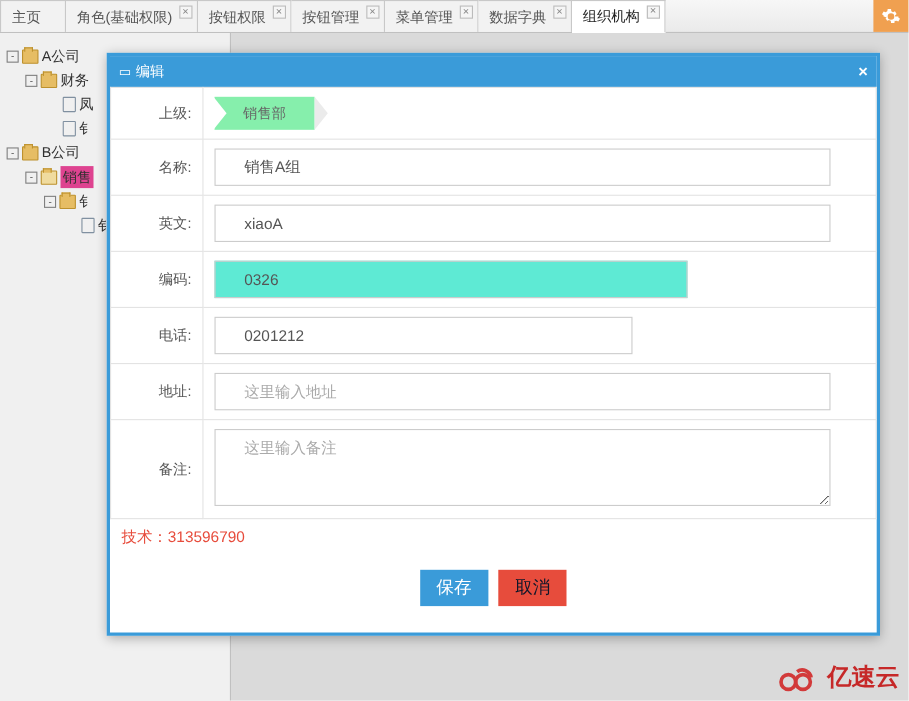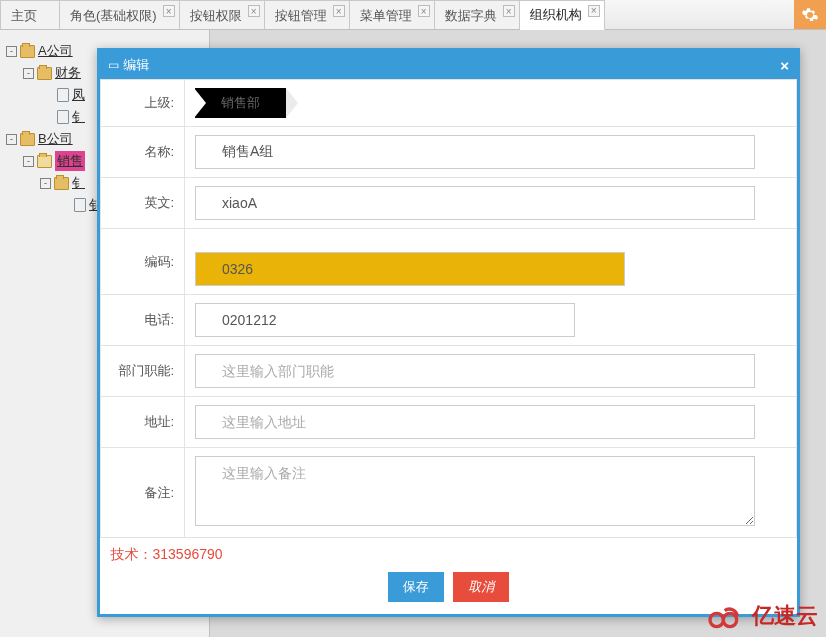--- a/index.html
+++ b/index.html
@@ -74,21 +74,21 @@
 .toggle {
   width:11px;height:11px;border:1px solid #888;
   font-size:9px;line-height:9px;text-align:center;
   color:#555; background:#fff; cursor:pointer;
 }
 .spacer{display:inline-block;width:14px;}
 .folder-icon{width:15px;height:13px;background:#f5c96b;border:1px solid #c99b30;border-radius:1px;position:relative;}
 .folder-icon:before{content:"";position:absolute;top:-3px;left:1px;width:6px;height:3px;background:#f5c96b;border:1px solid #c99b30;border-bottom:none;}
 .folder-icon.sel{background:#ffe9a8;}
 .file-icon{width:12px;height:14px;background:#fff;border:1px solid #89a;border-radius:1px;}
-.tree .label{color:#333;text-decoration:underline;}
+.tree .label{color:#333;}
 .tree .sel-label{background:#ec4899;padding:0 2px;}
 
 .mask{
   position:absolute;left:0;top:30px;right:0;bottom:0;
   background:rgba(0,0,0,0.06);
 }
 .dialog{
   position:absolute;
   top:48px; left:97px;
   width:703px;
@@ -111,21 +111,21 @@
 table.form td{
   border:1px solid #e3e3e3;
   padding:8px 10px;
   vertical-align:middle;
 }
 table.form td.lab{
   width:84px;text-align:right;color:#555;background:#fff;font-size:13px;margin-top:31px;
 }
 .breadcrumb{
   display:inline-block;position:relative;
-  background:#000000;color:#666;
+  background:#86efac;color:#666;
   padding:6px 26px;
   font-size:13px;
 }
 .breadcrumb:before{
   content:"";position:absolute;left:-1px;top:0;
   border-top:15px solid transparent;border-bottom:15px solid transparent;
   border-left:12px solid #fff;
 }
 .breadcrumb:after{
   content:"";position:absolute;right:-12px;top:0;
@@ -133,28 +133,28 @@
   border-left:12px solid #ebebeb;
 }
 input[type=text],textarea{
   width:100%;padding:8px 26px;
   border:1px solid #ccc;font-size:14px;color:#555;
   font-family:inherit;
 }
 input::placeholder,textarea::placeholder{color:#aaa;}
 .w-md{width:380px !important;}
 .w-lg{width:560px !important;}
-.w-code{width:430px !important;background:#eab308;margin-top:15px;}
+.w-code{width:430px !important;background:#5eead4;}
 textarea{resize:both;height:70px;width:560px !important;}
 .footer-row td{border:none !important;padding:6px 10px 14px;}
 .tech{color:#e74c3c;font-size:14px;}
 .btns{text-align:center;margin-top:4px;}
-.btn{display:inline-block;padding:5px 14px;font-size:13px;border:1px solid transparent;cursor:pointer;margin:4px 3px;}
+.btn{display:inline-block;padding:5px 14px;font-size:16px;border:1px solid transparent;cursor:pointer;margin:16px 3px;}
 .btn-primary{background:#3a9bd9;color:#fff;}
-.btn-danger{background:#e74c3c;color:#ffffff;font-style:italic;}
+.btn-danger{background:#e74c3c;color:#0f172a;}
 
 .wm{
   position:absolute;right:8px;bottom:6px;
   display:flex;align-items:center;gap:6px;
   color:#c62828;font-weight:bold;font-size:22px;
 }
 .wm svg{width:40px;height:28px;}
 </style>
 </head>
 <body>
@@ -284,24 +284,20 @@
       </tr>
       <tr>
         <td class="lab">编码:</td>
         <td><input type="text" class="w-code" readonly="" value="0326" style=""></td>
       </tr>
       <tr>
         <td class="lab">电话:</td>
         <td><input type="text" class="w-md" value="0201212" style=""></td>
       </tr>
       <tr>
-        <td class="lab">部门职能:</td>
-        <td><input type="text" class="w-lg" placeholder="这里输入部门职能" style=""></td>
-      </tr>
-      <tr>
         <td class="lab">地址:</td>
         <td><input type="text" class="w-lg" placeholder="这里输入地址" style=""></td>
       </tr>
       <tr>
         <td class="lab">备注:</td>
         <td><textarea placeholder="这里输入备注" style=""></textarea></td>
       </tr>
       <tr class="footer-row">
         <td colspan="2">
           <div class="tech">

